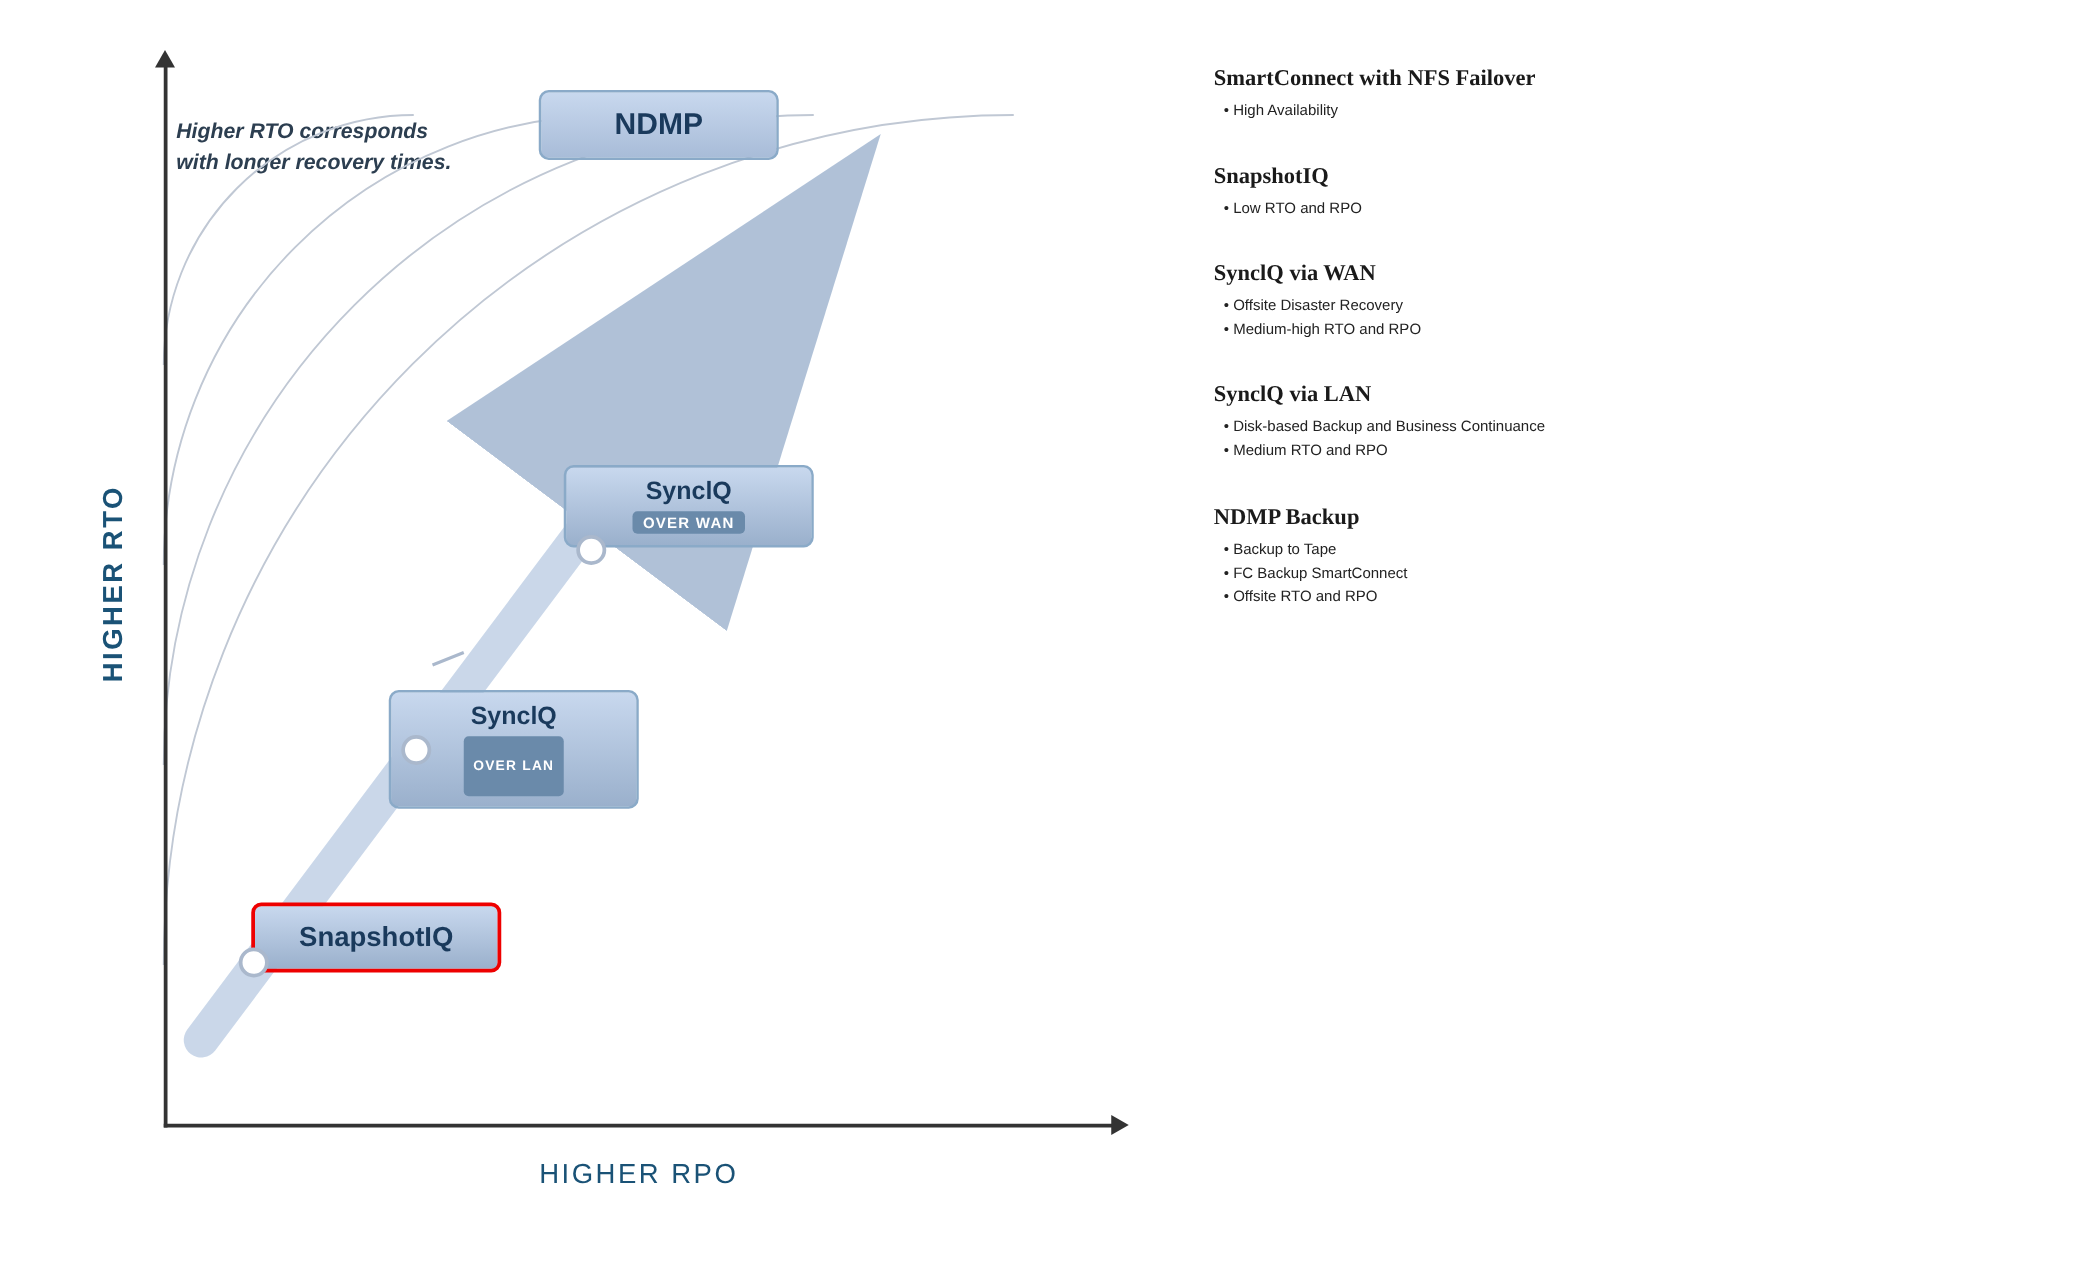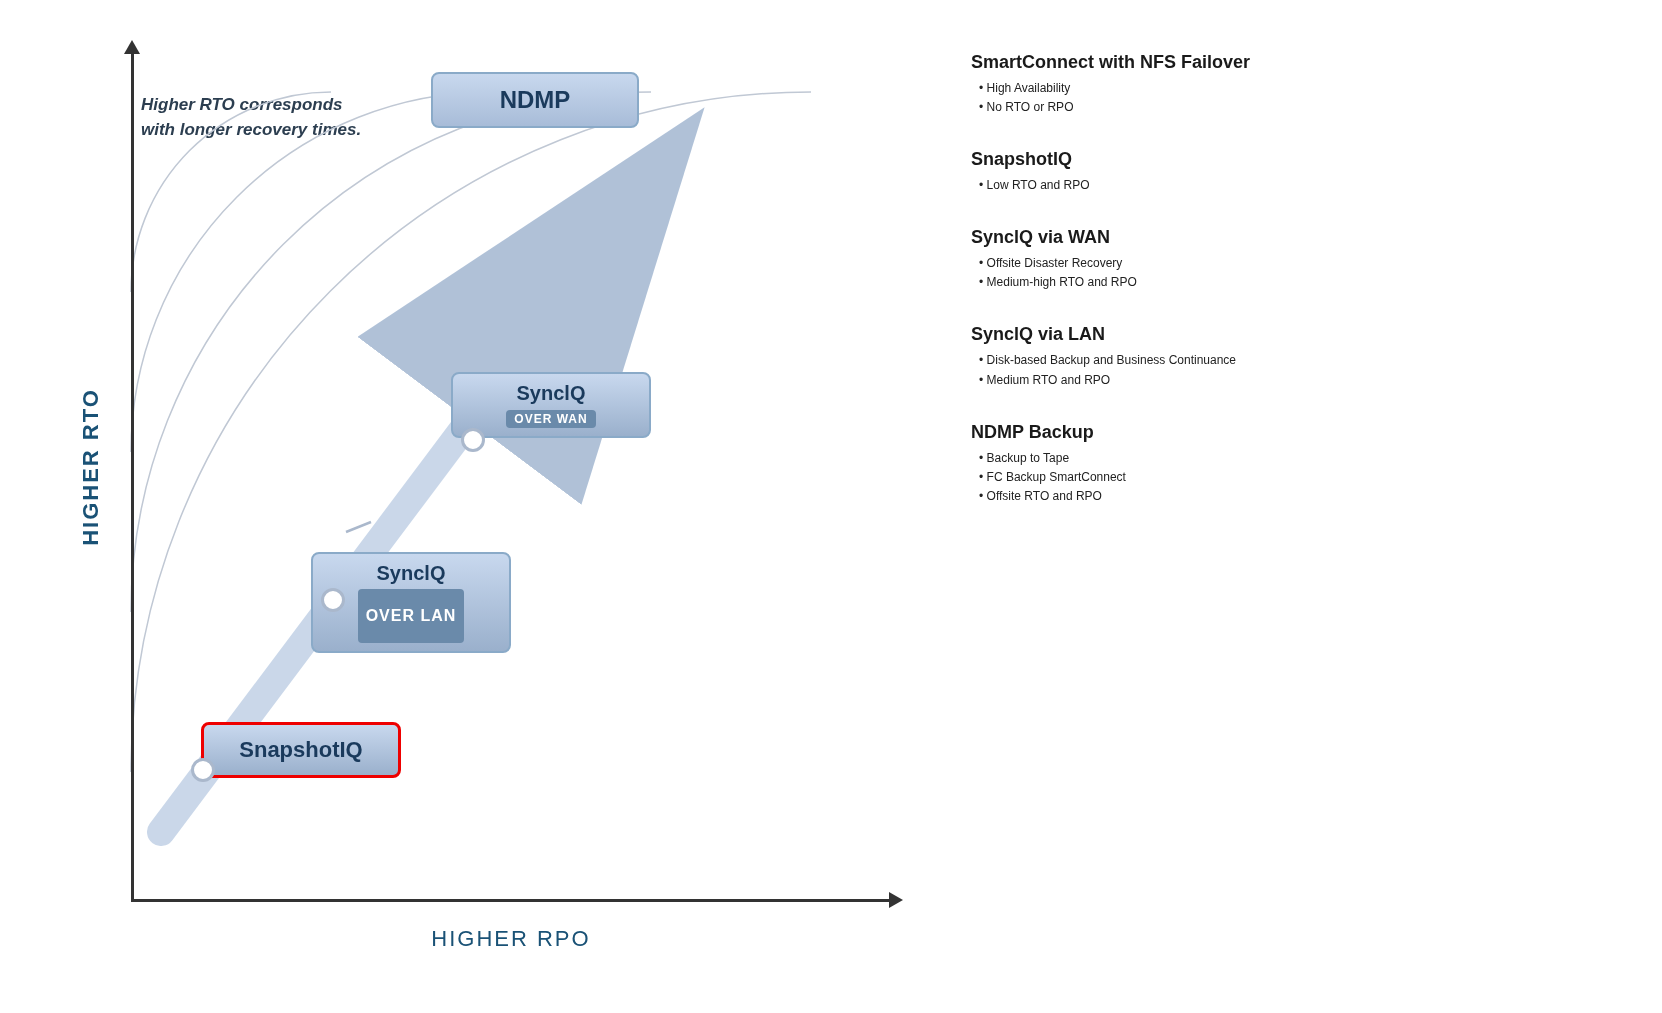--- a/index.html
+++ b/index.html
@@ -122,21 +122,21 @@
       font-weight: bold;
       color: #1a3a5c;
       text-align: center;
       cursor: default;
     }
     .box-ndmp {
       background: linear-gradient(180deg, #c8d8ee 0%, #a8bcd8 100%);
       border: 2px solid #8aaac8;
       top: 40px;
       left: 380px;
-      width: 208px;
+      width: 192px;
       font-size: 24px;
       padding: 12px 24px;
     }
     .box-synciq-wan {
       background: linear-gradient(180deg, #c8d8ee 0%, #9ab0cc 100%);
       border: 2px solid #8aaac8;
       top: 340px;
       left: 400px;
       width: 200px;
       font-size: 20px;
@@ -155,21 +155,21 @@
       background: linear-gradient(180deg, #c8d8ee 0%, #9ab0cc 100%);
       border: 2px solid #8aaac8;
       top: 520px;
       left: 260px;
       width: 200px;
       font-size: 20px;
     }
     .box-synciq-lan .sub-label {
       background: #6a8aaa;
       color: #fff;
-      font-size: 16px;
+      font-size: 11px;
       letter-spacing: 1px;
       padding: 18px 8px;
       border-radius: 4px;
       margin-top: 4px;
       display: inline-block;
     }
     .box-snapshotiq {
       background: linear-gradient(180deg, #c8d8ee 0%, #9ab0cc 100%);
       border: 3px solid #e00;
       top: 690px;
@@ -194,20 +194,21 @@
       padding-left: 20px;
     }
     .legend-section {
       margin-bottom: 32px;
     }
     .legend-title {
       font-size: 18px;
       font-weight: bold;
       color: #1a1a1a;
       margin-bottom: 6px;
+      font-family: Liberation Serif, serif;
     }
     .legend-item {
       font-size: 12px;
       color: #222;
       line-height: 1.6;
       padding-left: 8px;
     }
     .legend-item::before {
       content: '• ';
     }
@@ -269,21 +270,20 @@
     <div class="circle" style="position:absolute; bottom:calc(80px + 290px); left:calc(80px + 190px);"></div>
 
     <div class="circle" style="position:absolute; bottom:calc(80px + 450px); left:calc(80px + 330px);"></div>
 
   </div>
 
   <div class="legend-area">
     <div class="legend-section">
       <div class="legend-title">SmartConnect with NFS Failover</div>
       <div class="legend-item">High Availability</div>
-      <div class="legend-item">No RTO or RPO</div>
     </div>
     <div class="legend-section">
       <div class="legend-title">SnapshotIQ</div>
       <div class="legend-item">Low RTO and RPO</div>
     </div>
     <div class="legend-section">
       <div class="legend-title">SynclQ via WAN</div>
       <div class="legend-item">Offsite Disaster Recovery</div>
       <div class="legend-item">Medium-high RTO and RPO</div>
     </div>

